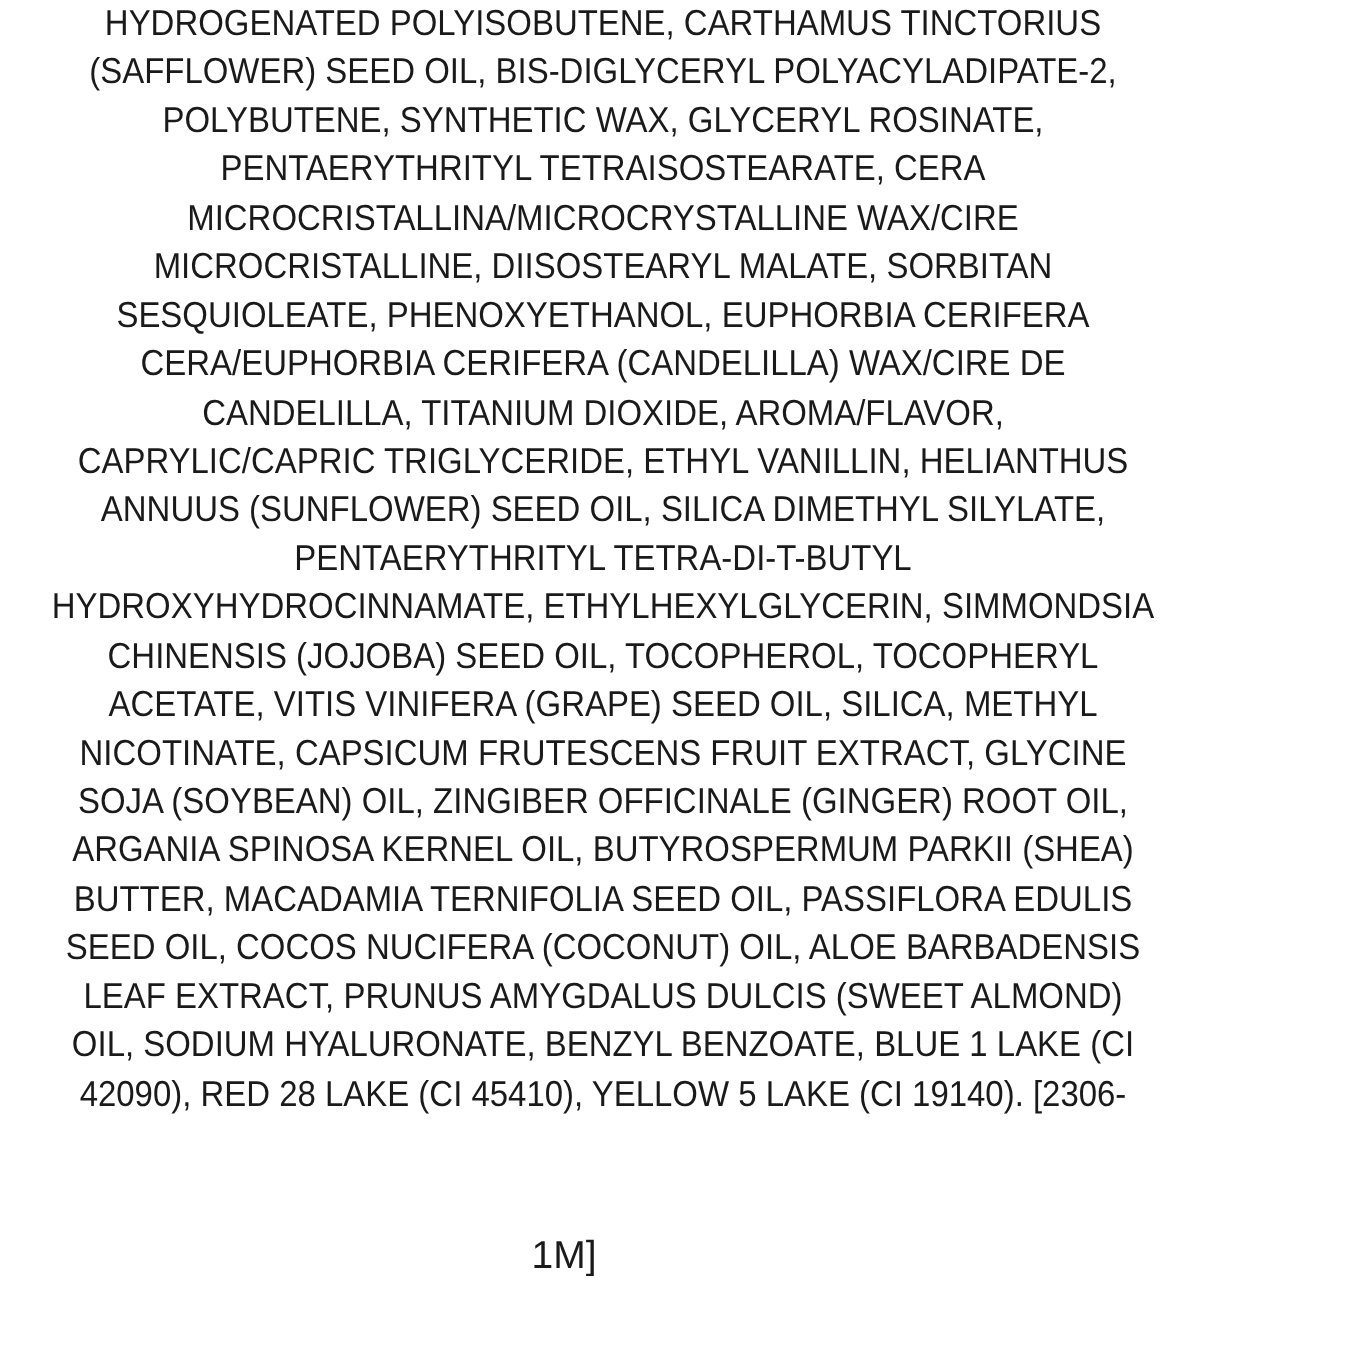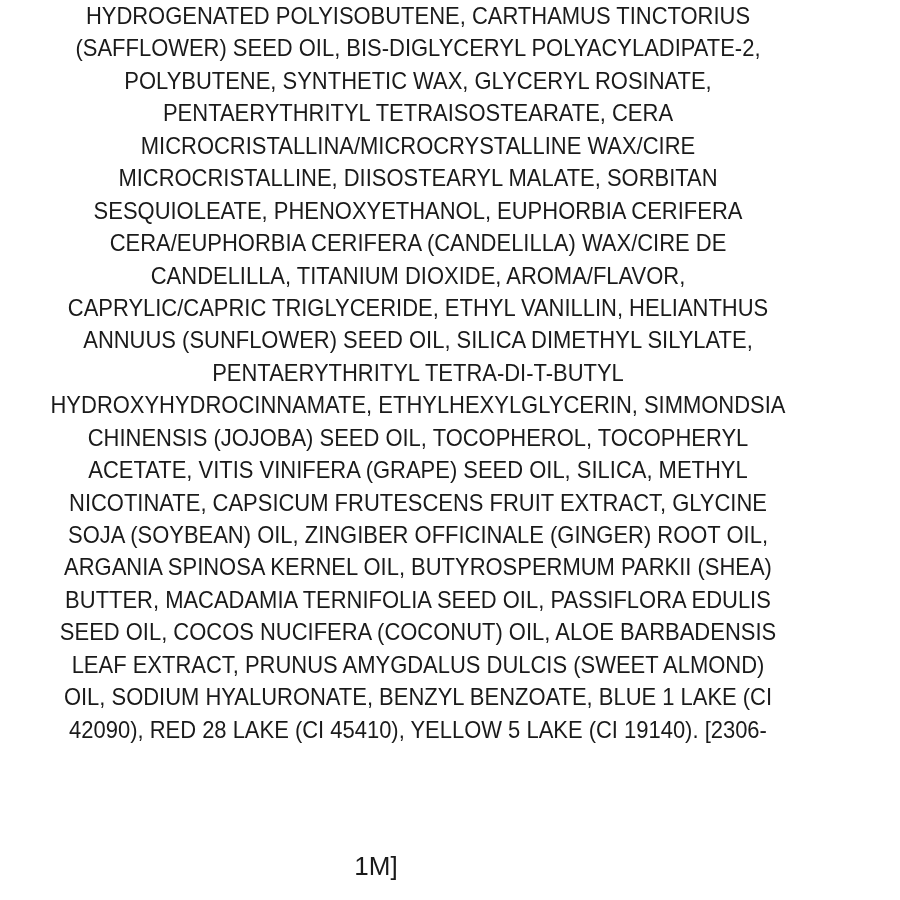--- a/index.html
+++ b/index.html
@@ -17,34 +17,33 @@
   .label-page {
     position: absolute;
     inset: 0;
     background: #ffffff;
   }
   .lines {
     position: absolute;
     top: 0;
     left: 0;
     width: 804px;
-    margin-left: 16px;
   }
   .line {
     font-size: 24px;
     line-height: 32.43px;
     color: #1a1a1a;
     text-align: center;
     white-space: nowrap;
     transform: scaleX(0.915);
     transform-origin: 50% 50%;
   }
   .footer-line {
     position: absolute;
-    top: 850px;
+    top: 820px;
     left: 0;
     width: 752px;
     font-size: 26px;
     line-height: 32px;
     color: #1a1a1a;
     text-align: center;
     white-space: nowrap;
   }
 </style>
 </head>

